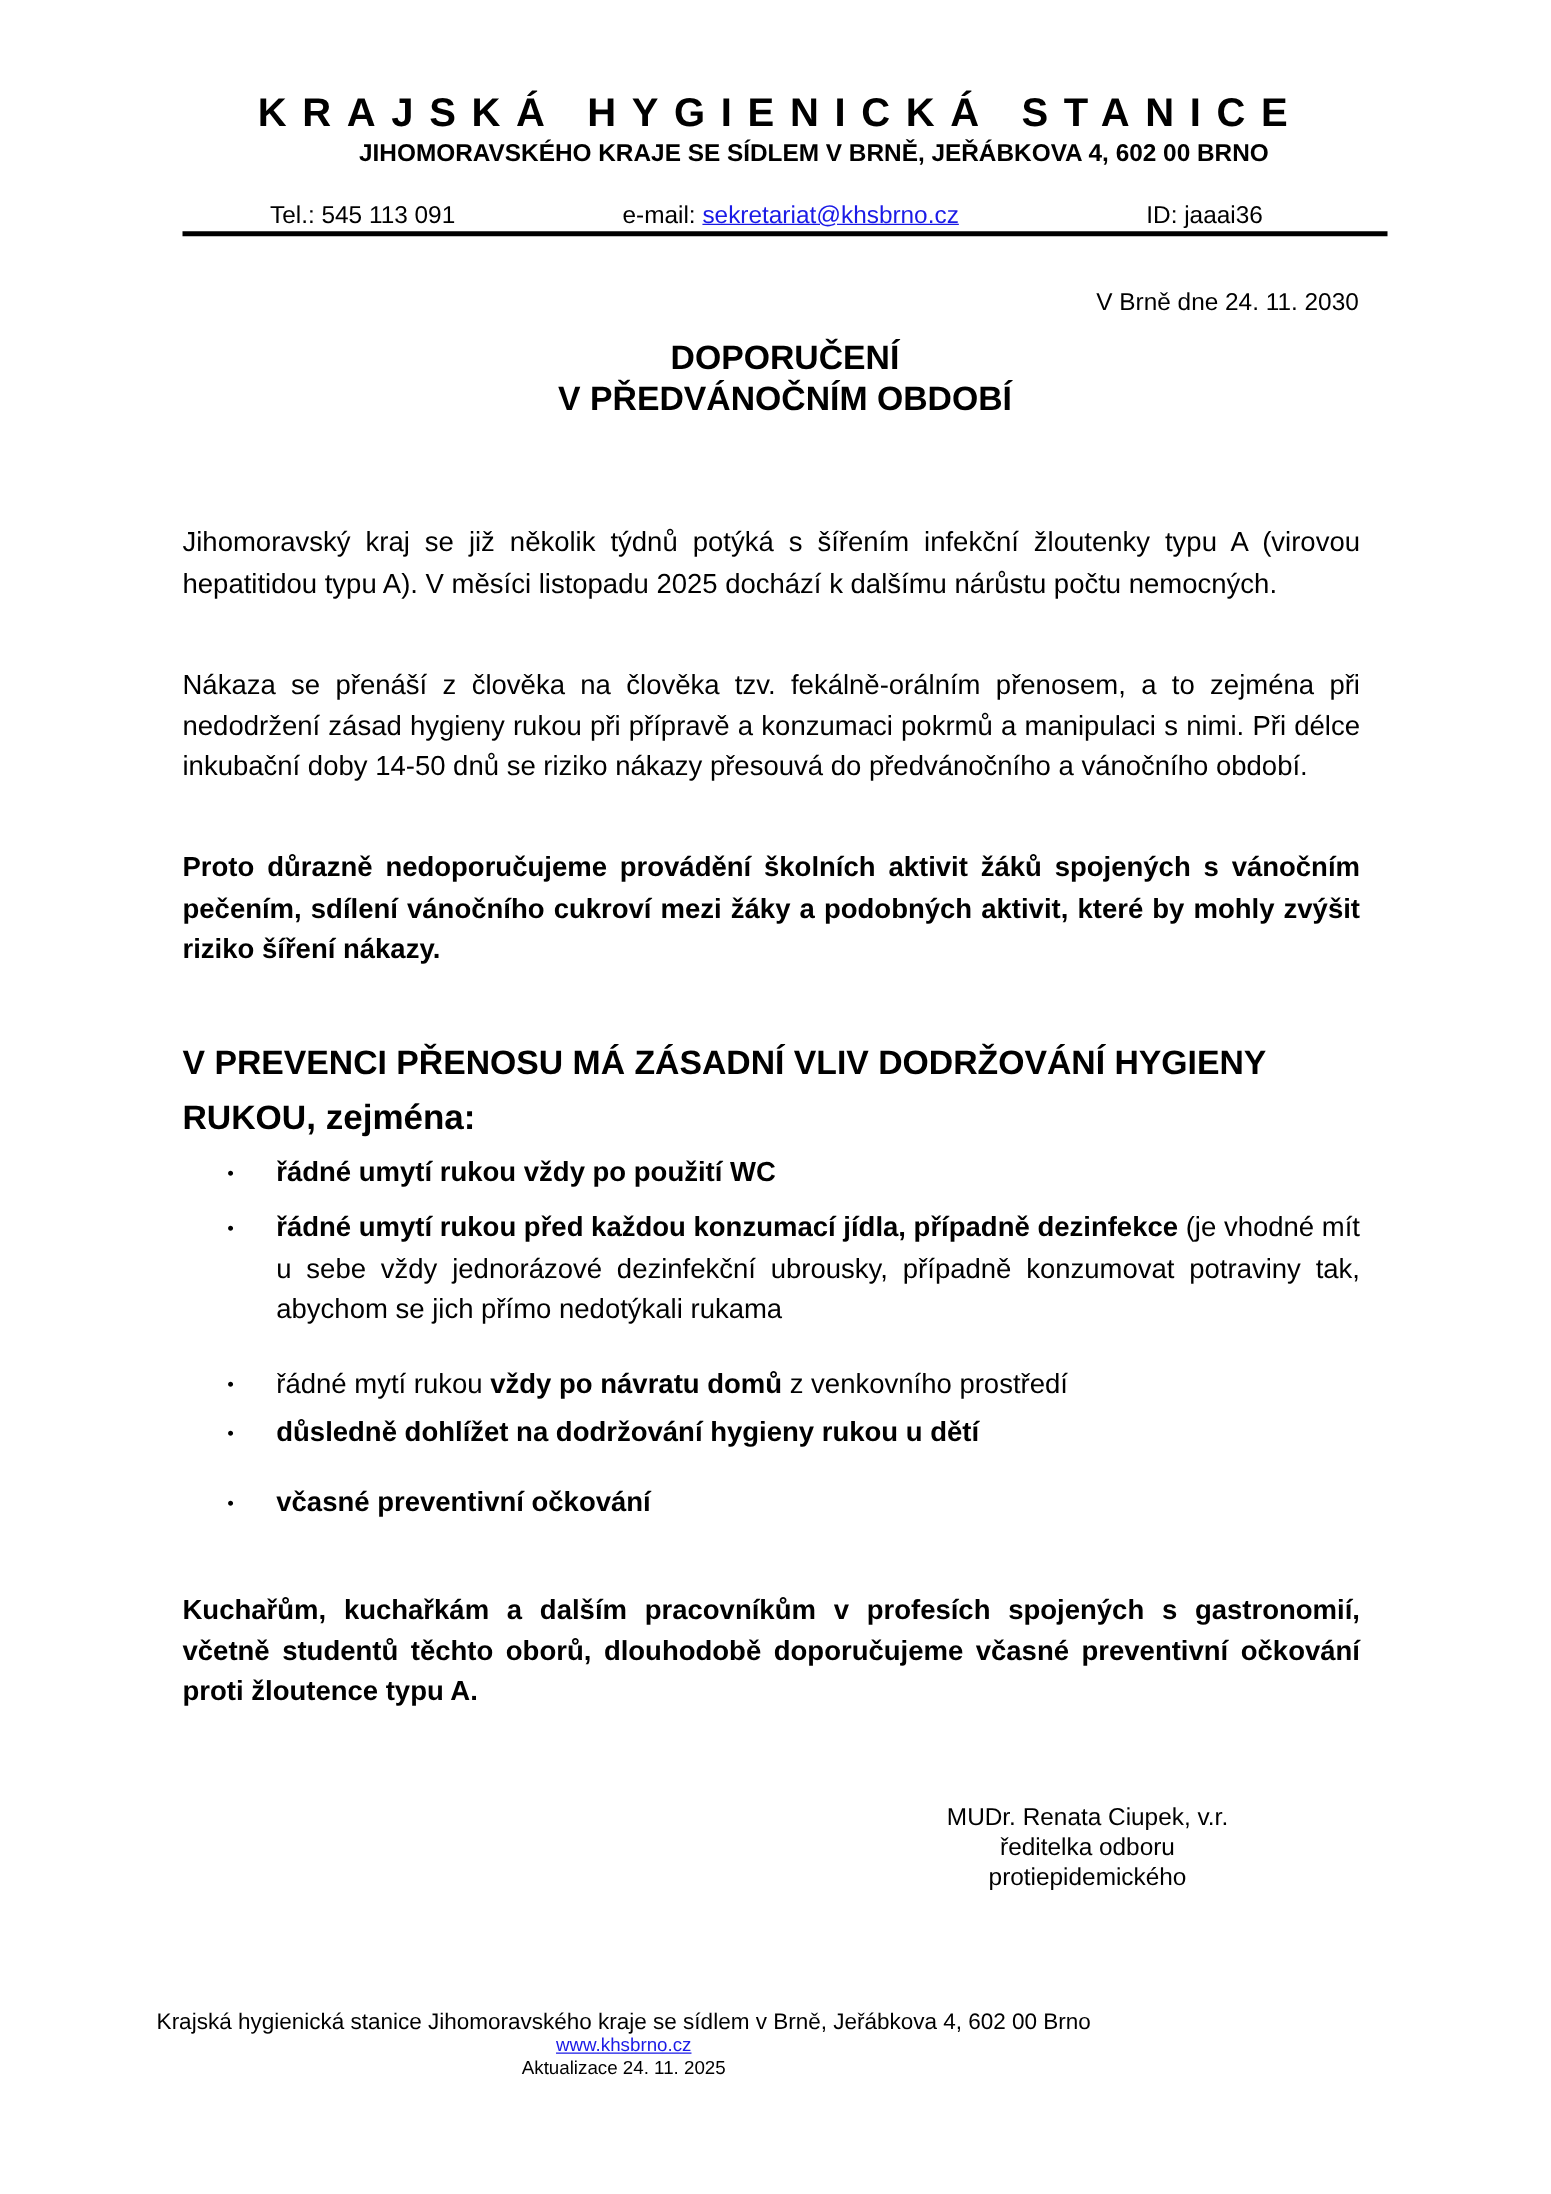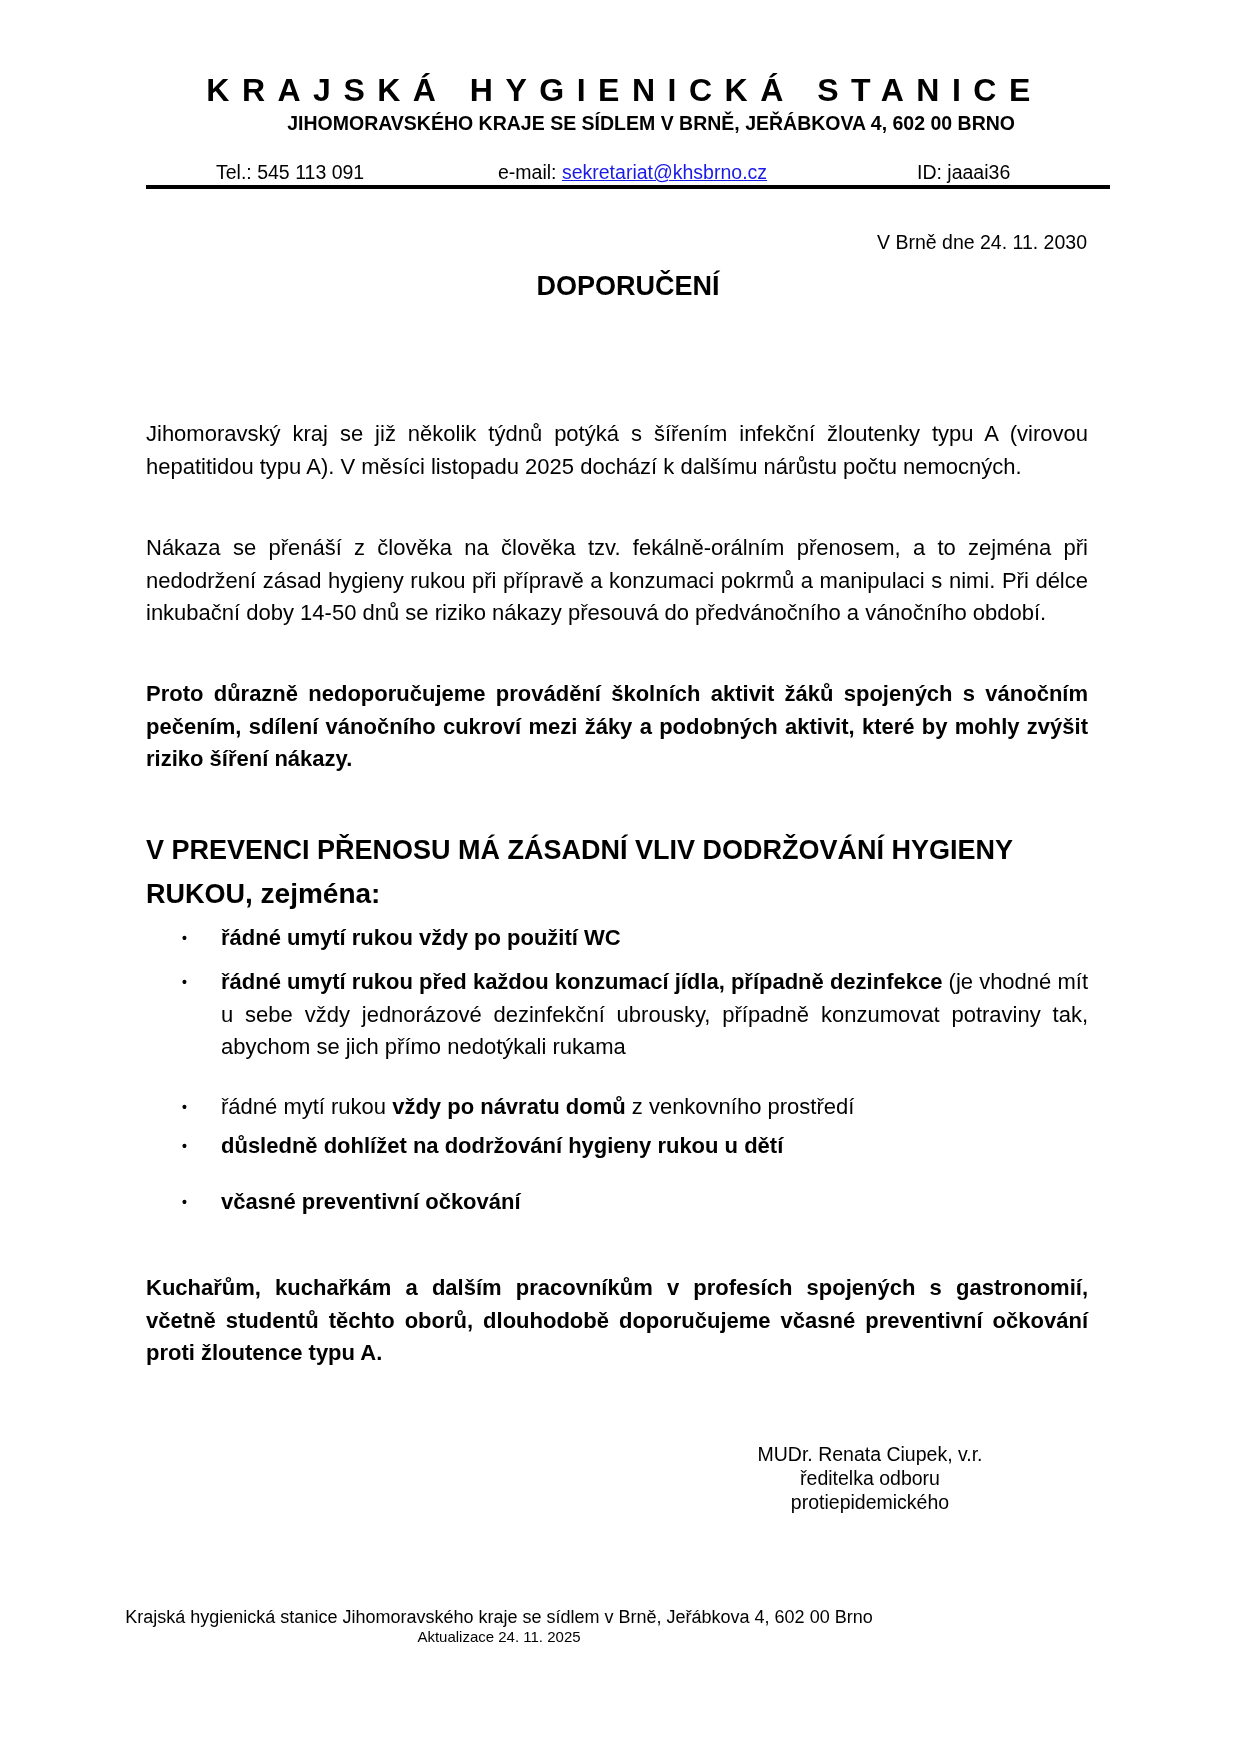--- a/index.html
+++ b/index.html
@@ -33,20 +33,21 @@
 <div class="abs contact" style="left:216px;">Tel.: 545 113 091</div>
 <div class="abs contact" style="left:498px;"><span>e-mail: </span><a href="sekretariat@khsbrno.cz">sekretariat@khsbrno.cz</a></div>
 <div class="abs contact" style="left:917px;">ID: jaaai36</div>
 
 <div class="abs rule"></div>
 
 <div class="abs date">V Brně dne 24. 11. 2030</div>
 
 <div class="abs doc-title">
   <div>DOPORUČENÍ</div>
+  <div>V PŘEDVÁNOČNÍM OBDOBÍ</div>
 </div>
 
 <div class="abs para" style="top:418px;">Jihomoravský kraj se již několik týdnů potýká s šířením infekční žloutenky typu A (virovou hepatitidou typu A).  V měsíci listopadu 2025 dochází k dalšímu nárůstu počtu nemocných.</div>
 <div class="abs para" style="top:532px;">Nákaza se přenáší z člověka na člověka tzv. fekálně-orálním přenosem, a to zejména při nedodržení zásad hygieny rukou při přípravě a konzumaci pokrmů a manipulaci s nimi. Při délce inkubační doby 14-50 dnů se riziko nákazy přesouvá do předvánočního a vánočního období.</div>
 <div class="abs para bold" style="top:678px;">Proto důrazně nedoporučujeme provádění školních aktivit žáků spojených s vánočním pečením, sdílení vánočního cukroví mezi žáky a podobných aktivit, které by mohly zvýšit riziko šíření nákazy.</div>
 
 <div class="abs h2"><span>V PREVENCI PŘENOSU MÁ ZÁSADNÍ VLIV DODRŽOVÁNÍ HYGIENY RUKOU</span><span class="small">, zejména:</span></div>
 
 <div class="abs bullet" style="top:922px;">
   <span class="dot">•</span>
@@ -76,14 +77,15 @@
 <div class="abs para bold" style="top:1272px;">Kuchařům, kuchařkám a dalším pracovníkům v profesích spojených s gastronomií, včetně studentů těchto oborů, dlouhodobě doporučujeme včasné preventivní očkování proti žloutence typu A.</div>
 
 <div class="abs sig">
   <div>MUDr. Renata Ciupek, v.r.</div>
   <div>ředitelka odboru</div>
   <div>protiepidemického</div>
 </div>
 
 <div class="abs footer">
   <div>Krajská hygienická stanice Jihomoravského kraje se sídlem v Brně, Jeřábkova 4, 602 00 Brno</div>
+  <a class="link">www.khsbrno.cz</a>
   <span class="upd">Aktualizace 24. 11. 2025</span>
 </div>
 
 </body></html>

